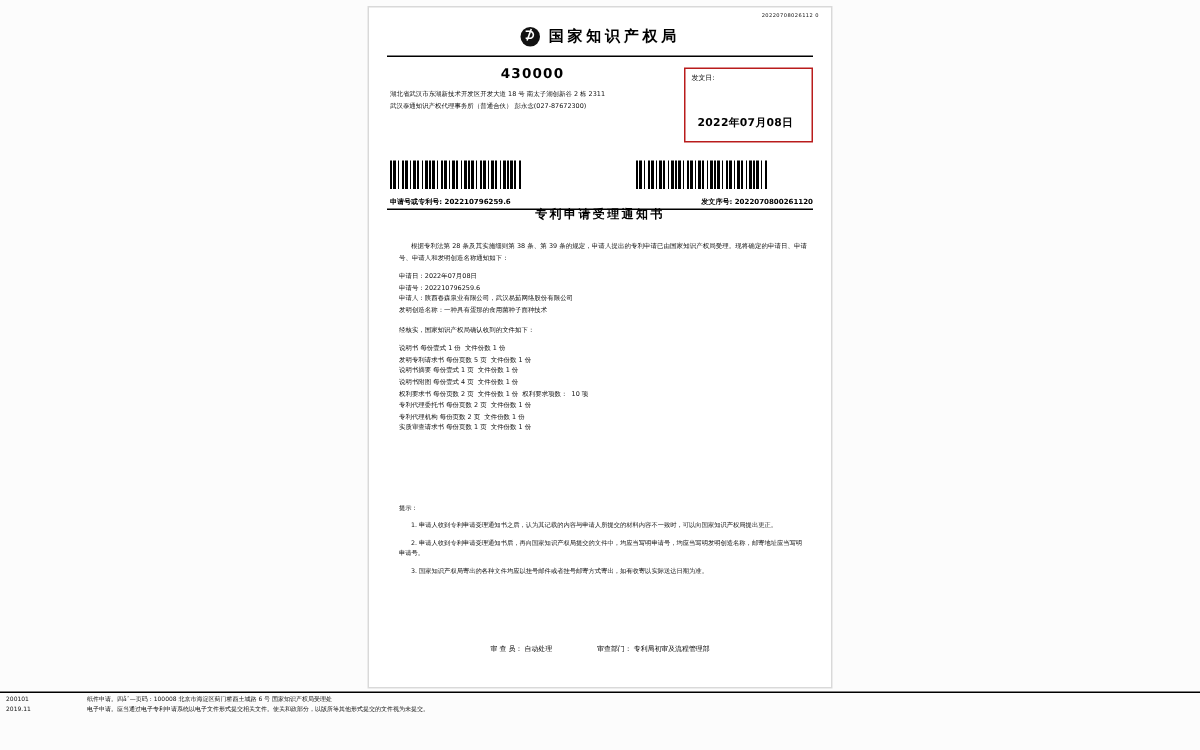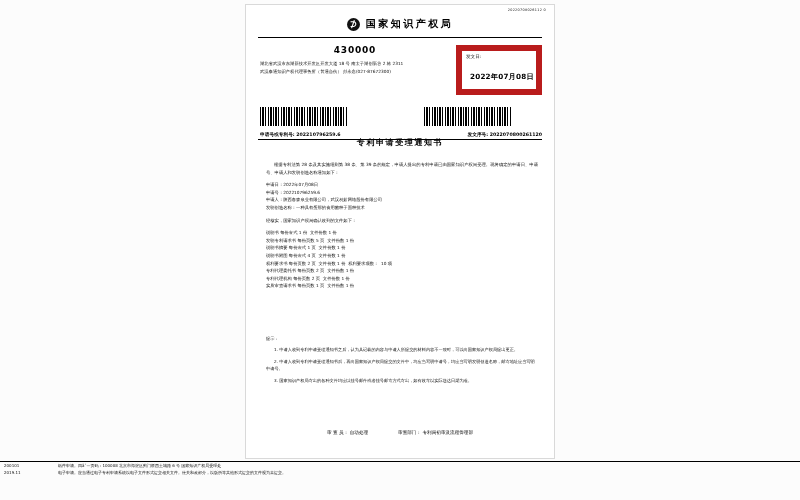--- a/index.html
+++ b/index.html
@@ -50,21 +50,21 @@
   
   .addr{
     position:absolute;left:14px;top:40px;width:190px;
   }
   .zip{font-size:9px;font-weight:bold;letter-spacing:.8px;margin-bottom:5px;text-align:center;}
   .addr-line{font-size:4.3px;line-height:8px;color:#111;}
   
   .datebox{
     position:absolute;right:12px;top:40px;
     width:86px;height:50px;
-    border:6px solid #b91c1c;
+    border:1px solid #b91c1c;
     box-sizing:border-box;
   }
   .datebox-label{
     position:absolute;left:4px;top:3px;font-size:4.6px;
   }
   .datebox-value{
     position:absolute;left:8px;bottom:7px;
     font-size:7.2px;font-weight:bold;letter-spacing:.2px;
   }
   

